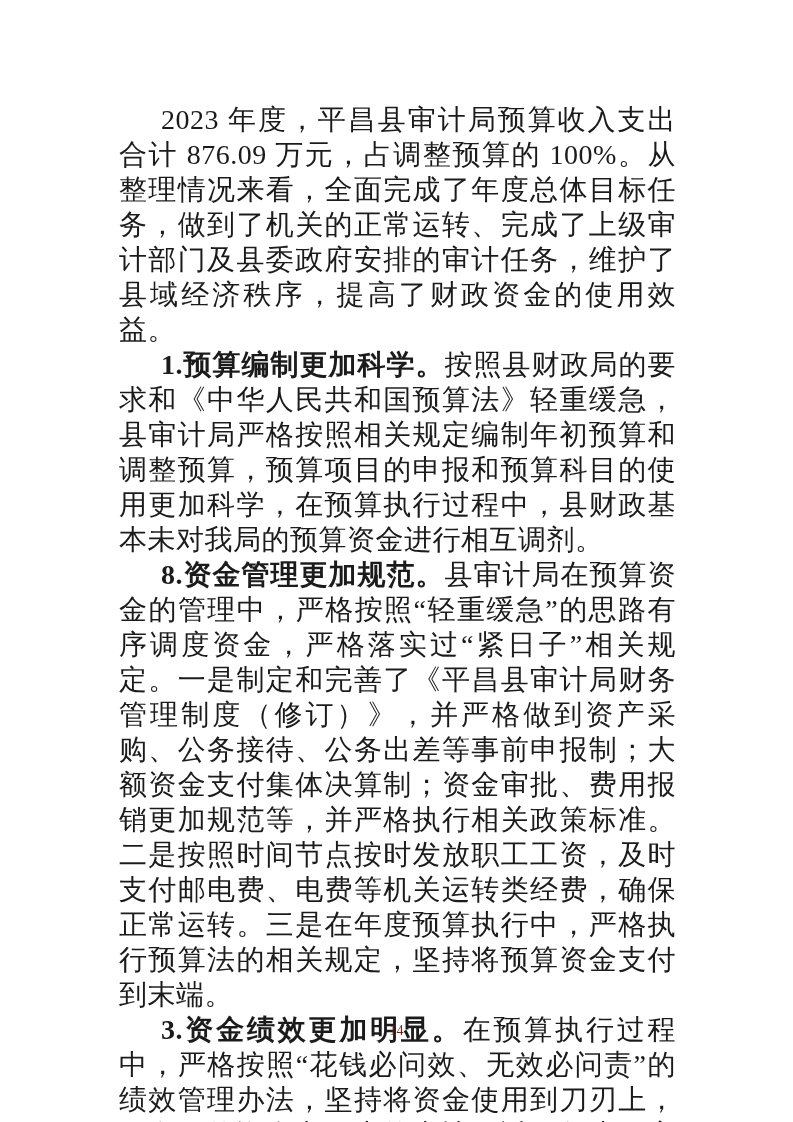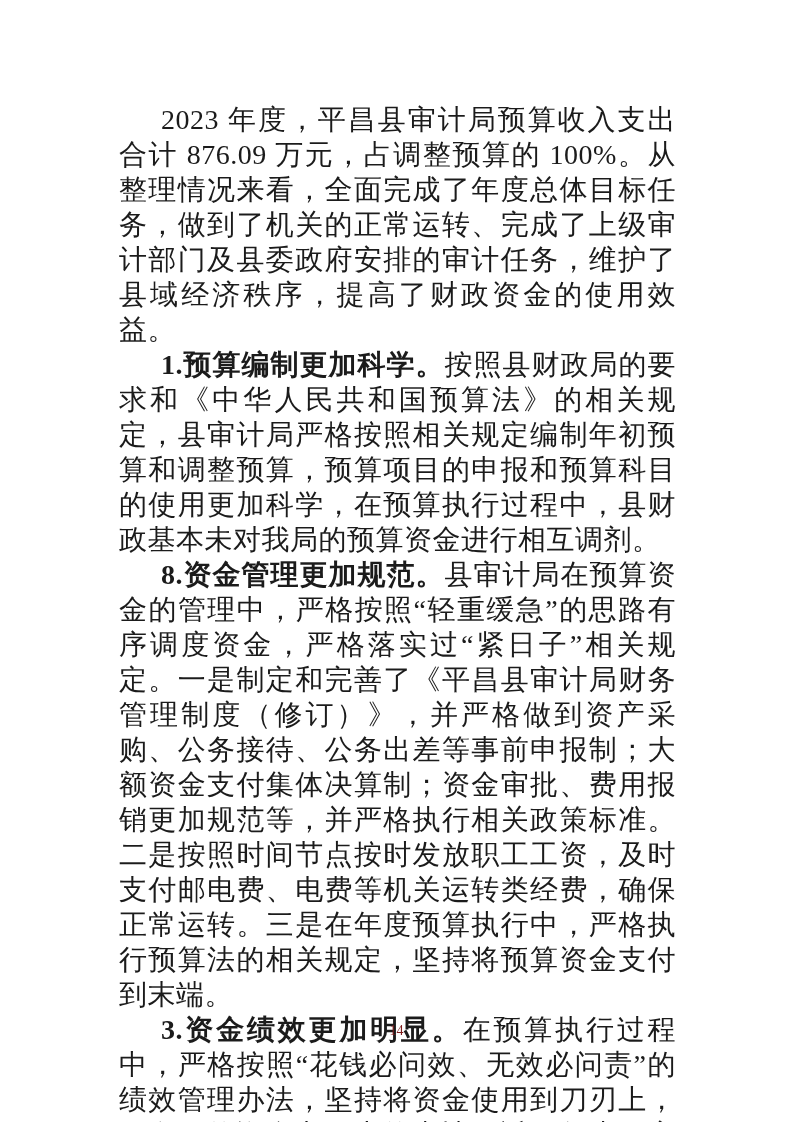--- a/index.html
+++ b/index.html
@@ -45,18 +45,18 @@
     color: #7f1d1d;
     line-height: 18px;
   }
 </style>
 </head>
 <body>
 
 <div class="page">
   <div class="content">
     <p class="para"><span class="lead"></span><span>2023 年度，平昌县审计局预算收入支出合计 876.09 万元，占调整预算的 100%。从整理情况来看，全面完成了年度总体目标任务，做到了机关的正常运转、完成了上级审计部门及县委政府安排的审计任务，维护了县域经济秩序，提高了财政资金的使用效益。</span></p>
-    <p class="para"><span class="lead">1.预算编制更加科学。</span><span>按照县财政局的要求和《中华人民共和国预算法》的相关规定，县审计局严格按照相关规定编制年初预算和调整预算，预算项目的申报和预算科目的使用更加科学，在预算执行过程中，县财政基本未对我局的预算资金进行相互调剂。</span></p>
+    <p class="para"><span class="lead">1.预算编制更加科学。</span><span>按照县财政局的要求和《中华人民共和国预算法》轻重缓急，县审计局严格按照相关规定编制年初预算和调整预算，预算项目的申报和预算科目的使用更加科学，在预算执行过程中，县财政基本未对我局的预算资金进行相互调剂。</span></p>
     <p class="para"><span class="lead">8.资金管理更加规范。</span><span>县审计局在预算资金的管理中，严格按照“轻重缓急”的思路有序调度资金，严格落实过“紧日子”相关规定。一是制定和完善了《平昌县审计局财务管理制度（修订）》，并严格做到资产采购、公务接待、公务出差等事前申报制；大额资金支付集体决算制；资金审批、费用报销更加规范等，并严格执行相关政策标准。二是按照时间节点按时发放职工工资，及时支付邮电费、电费等机关运转类经费，确保正常运转。三是在年度预算执行中，严格执行预算法的相关规定，坚持将预算资金支付到末端。</span></p>
     <p class="para"><span class="lead">3.资金绩效更加明显。</span><span>在预算执行过程中，严格按照“花钱必问效、无效必问责”的绩效管理办法，坚持将资金使用到刀刃上，用有限的资金办更大的事情。近 4 年来，完成了年初预算设定的绩效指标，保障了审计工作的顺利开展，在年度决算工作中均获得“优秀”等级。</span></p>
   </div>
   <div class="page-number">14</div>
 </div>
 
 </body></html>

